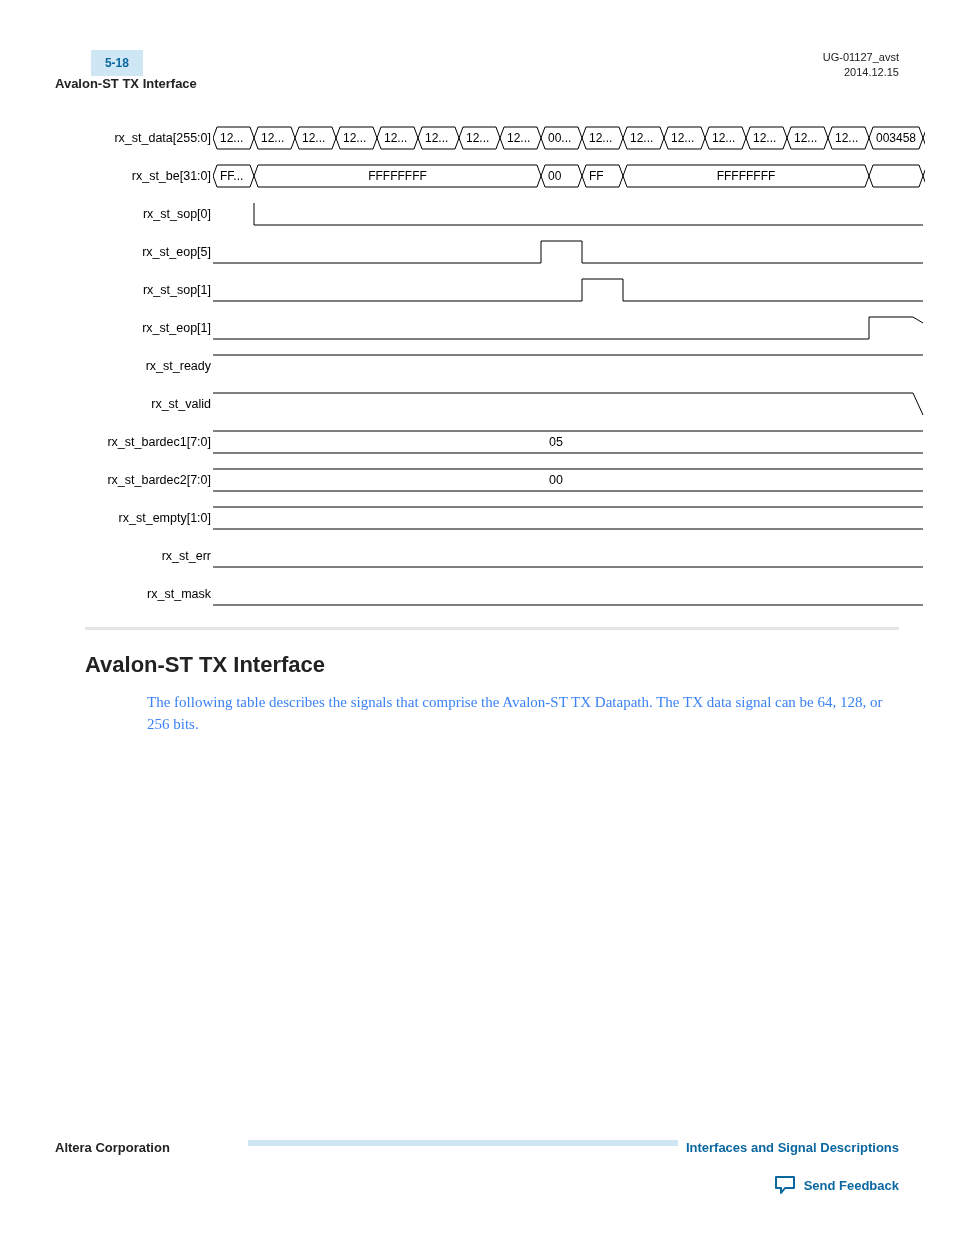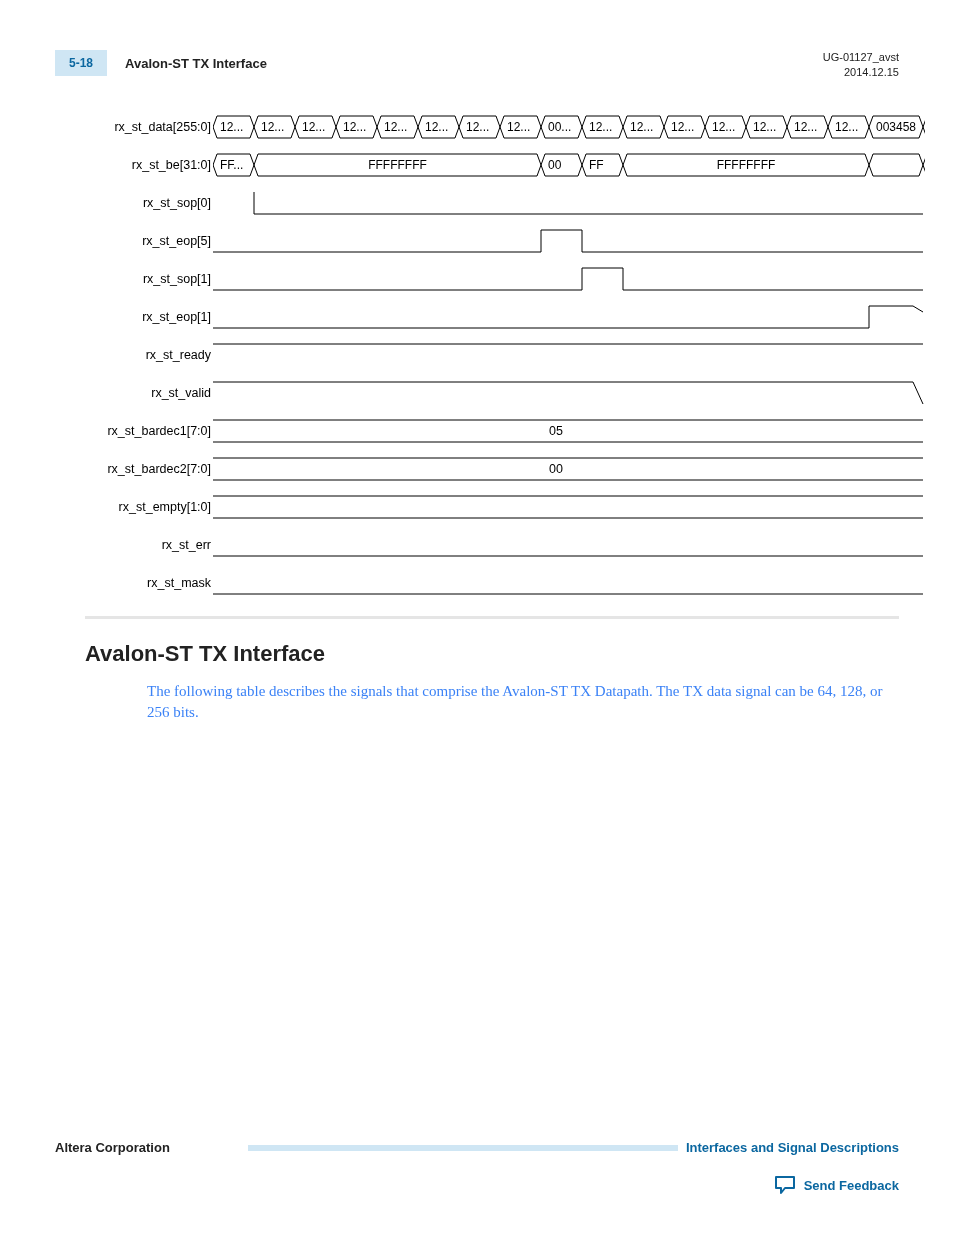--- a/index.html
+++ b/index.html
@@ -13,21 +13,21 @@
   }
   .page {
     padding: 50px 55px 0 55px;
   }
   .header {
     display: flex;
     justify-content: space-between;
     align-items: flex-start;
     margin-bottom: 28px;
   }
-  .hdr-left { display: flex; align-items: center; }
+  .hdr-left { display: flex; align-items: center; flex-direction: column; }
   .page-badge {
     background: #cfe6f4;
     color: #0b67a0;
     font-weight: 700;
     font-size: 12px;
     padding: 6px 14px;
     margin-right: 18px;
   }
   .hdr-title { font-weight: 700; font-size: 13px; color: #222; }
   .hdr-right { text-align: right; font-size: 11px; color: #222; line-height: 1.35; }
@@ -93,21 +93,21 @@
     right: 55px;
   }
   .footer-bar {
     display: flex;
     justify-content: space-between;
     align-items: center;
     padding-bottom: 6px;
     margin-top: 32px;
   }
   .footer-corp { font-weight: 700; font-size: 13px; color: #222; }
-  .footer-link-wrap { display: flex; align-items: center; }
+  .footer-link-wrap { display: flex; }
   .footer-link-line {
     width: 430px;
     height: 6px;
     background: #cfe6f4;
     margin-right: 8px;
   }
   .footer-link { font-weight: 700; font-size: 13px; color: #0b67a0; }
   .feedback {
     display: flex;
     justify-content: flex-end;

